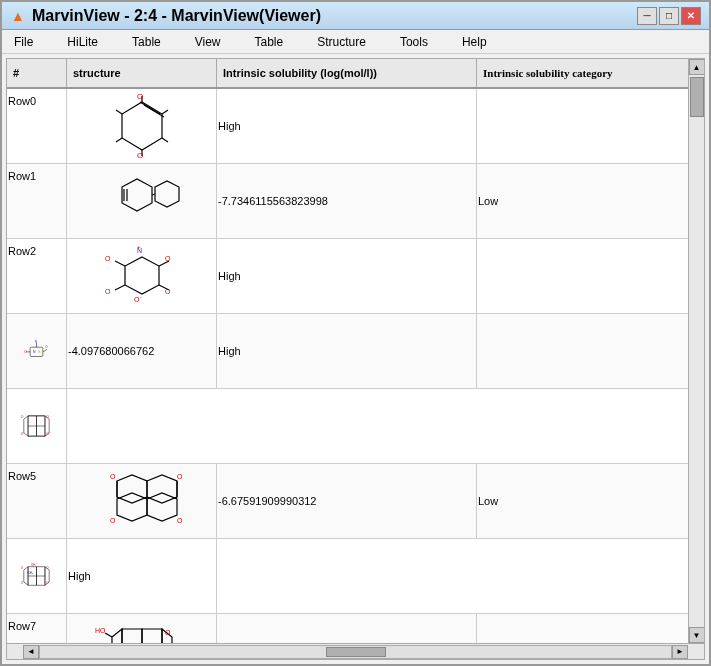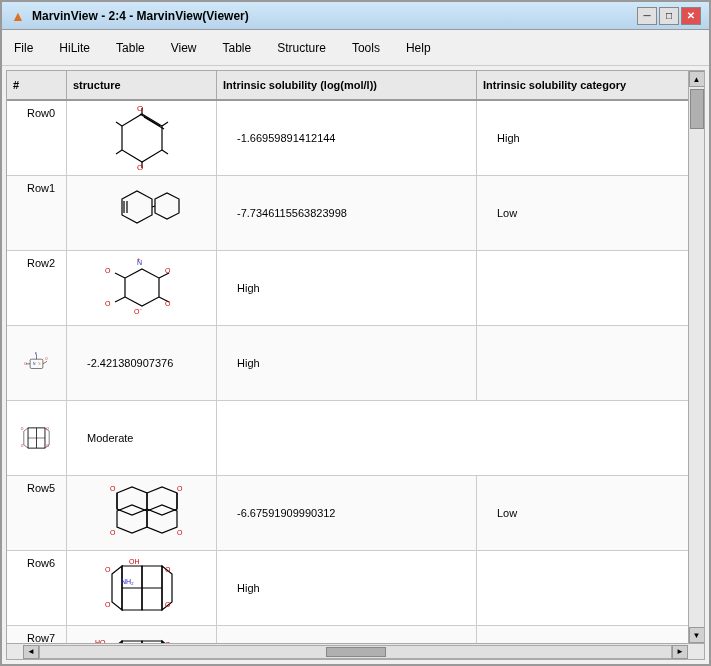--- a/index.html
+++ b/index.html
@@ -33,21 +33,21 @@
     .title-icon {
       width: 16px;
       height: 16px;
       margin-right: 6px;
       display: flex;
       align-items: center;
       justify-content: center;
     }
     .title-text {
       flex: 1;
-      font-size: 12px;
+      font-size: 16px;
       font-weight: bold;
       color: #000;
     }
     .window-controls {
       display: flex;
       gap: 2px;
     }
     .win-btn {
       width: 20px;
       height: 18px;
@@ -55,26 +55,26 @@
       border: 1px solid #888;
       cursor: pointer;
       display: flex;
       align-items: center;
       justify-content: center;
       font-size: 10px;
     }
     .win-btn.close { background: #e05050; color: white; font-weight: bold; }
     .menu-bar {
       background: #f0f0f0;
-      height: 36px;
+      height: 24px;
       display: flex;
       align-items: center;
       padding: 0 4px;
       border-bottom: 1px solid #ccc;
-      gap: 10px;
+      gap: 18px;
     }
     .menu-item {
       padding: 3px 8px;
       cursor: pointer;
       font-size: 12px;
       color: #000;
     }
     .table-container {
       flex: 1;
       overflow: hidden;
@@ -107,21 +107,21 @@
       overflow-x: hidden;
     }
     .table-row {
       display: grid;
       grid-template-columns: 60px 150px 260px 1fr;
       border-bottom: 1px solid #ccc;
       min-height: 75px;
     }
     .table-row:nth-child(even) { background: #fafafa; }
     .td {
-      padding: 4px 20px;
+      padding: 4px 1px;
       border-right: 1px solid #ccc;
       display: flex;
       align-items: center;
       font-size: 11px;
       color: #000;
     }
     .td.row-label {
       font-weight: normal;
       align-items: flex-start;
       padding-top: 6px;
@@ -225,21 +225,21 @@
       <div class="menu-item">Tools</div>
       <div class="menu-item">Help</div>
     </div>
 
   <div class="table-container">
 
     <div class="table-header">
       <div class="th">#</div>
       <div class="th">structure</div>
       <div class="th">Intrinsic solubility (log(mol/l))</div>
-      <div class="th" style="">Intrinsic solubility category</div>
+      <div class="th" style="font-family:Liberation Serif, serif;">Intrinsic solubility category</div>
     </div>
 
     <div class="table-body">
 
       <div class="table-row">
         <div class="td row-label">Row0</div>
         <div class="td structure">
           <svg class="molecule" viewBox="0 0 130 68">
 
             <g stroke="#000" stroke-width="1.2" fill="none">
@@ -251,21 +251,20 @@
               <line x1="45" y1="46" x2="39" y2="50"></line>
               <line x1="45" y1="22" x2="39" y2="18"></line>
 
               <line x1="63" y1="10" x2="83" y2="22" stroke-dasharray="none"></line>
               <line x1="67" y1="13" x2="87" y2="25"></line>
             </g>
             <text x="60" y="7" font-size="8" fill="#cc0000">O</text>
             <text x="60" y="66" font-size="8" fill="#cc0000">O</text>
           </svg>
         </div>
-        <div class="td">-1.66959891412144</div>
         <div class="td">High</div>
       </div>
 
       <div class="table-row">
         <div class="td row-label">Row1</div>
         <div class="td structure">
           <svg class="molecule" viewBox="0 0 130 68">
             <g stroke="#000" stroke-width="1.2" fill="none">
 
               <polygon points="45,20 60,12 75,20 75,36 60,44 45,36"></polygon>
@@ -315,21 +314,21 @@
               <line x1="80" y1="36" x2="90" y2="30"></line>
               <line x1="65" y1="25" x2="65" y2="15"></line>
             </g>
             <text x="36" y="39" font-size="8" fill="#cc0000">O</text>
             <text x="57" y="38" font-size="8" fill="#2222cc">N</text>
             <text x="69" y="38" font-size="8" fill="#cc8800">S</text>
             <text x="86" y="28" font-size="7" fill="#cc0000">O</text>
             <text x="61" y="14" font-size="7" fill="#2222cc">N</text>
           </svg>
         </div>
-        <div class="td">-2.421380907376</div>
+        <div class="td">-4.097680066762</div>
         <div class="td">High</div>
       </div>
 
       <div class="table-row">
         <div class="td structure">
           <svg class="molecule" viewBox="0 0 130 68">
             <g stroke="#000" stroke-width="1.2" fill="none">
 
               <polygon points="45,10 65,10 65,58 45,58"></polygon>
               <polygon points="65,10 85,10 85,58 65,58"></polygon>
@@ -340,21 +339,20 @@
               <line x1="45" y1="58" x2="65" y2="58"></line>
               <line x1="65" y1="58" x2="85" y2="58"></line>
               <line x1="45" y1="34" x2="85" y2="34"></line>
             </g>
             <text x="28" y="16" font-size="8" fill="#cc0000">O</text>
             <text x="28" y="55" font-size="8" fill="#cc0000">O</text>
             <text x="88" y="16" font-size="8" fill="#cc0000">O</text>
             <text x="88" y="55" font-size="8" fill="#cc0000">O</text>
           </svg>
         </div>
-        <div class="td">Moderate</div>
       </div>
 
       <div class="table-row">
         <div class="td row-label">Row5</div>
         <div class="td structure">
           <svg class="molecule" viewBox="0 0 130 68">
             <g stroke="#000" stroke-width="1.2" fill="none">
 
               <polygon points="40,14 55,8 70,14 70,30 55,36 40,30"></polygon>
               <polygon points="70,14 85,8 100,14 100,30 85,36 70,30"></polygon>
@@ -367,21 +365,20 @@
             <text x="100" y="12" font-size="7" fill="#cc0000">O</text>
             <text x="33" y="56" font-size="7" fill="#cc0000">O</text>
             <text x="100" y="56" font-size="7" fill="#cc0000">O</text>
           </svg>
         </div>
         <div class="td">-6.67591909990312</div>
         <div class="td">Low</div>
       </div>
 
       <div class="table-row">
-        <div class="td row-label">Row6</div>
         <div class="td structure">
           <svg class="molecule" viewBox="0 0 130 68">
             <g stroke="#000" stroke-width="1.2" fill="none">
 
               <polygon points="45,12 65,12 65,56 45,56"></polygon>
               <polygon points="65,12 85,12 85,56 65,56"></polygon>
               <polygon points="35,20 45,12 45,56 35,48"></polygon>
               <polygon points="85,12 95,20 95,48 85,56"></polygon>
               <line x1="45" y1="34" x2="85" y2="34"></line>
             </g>

